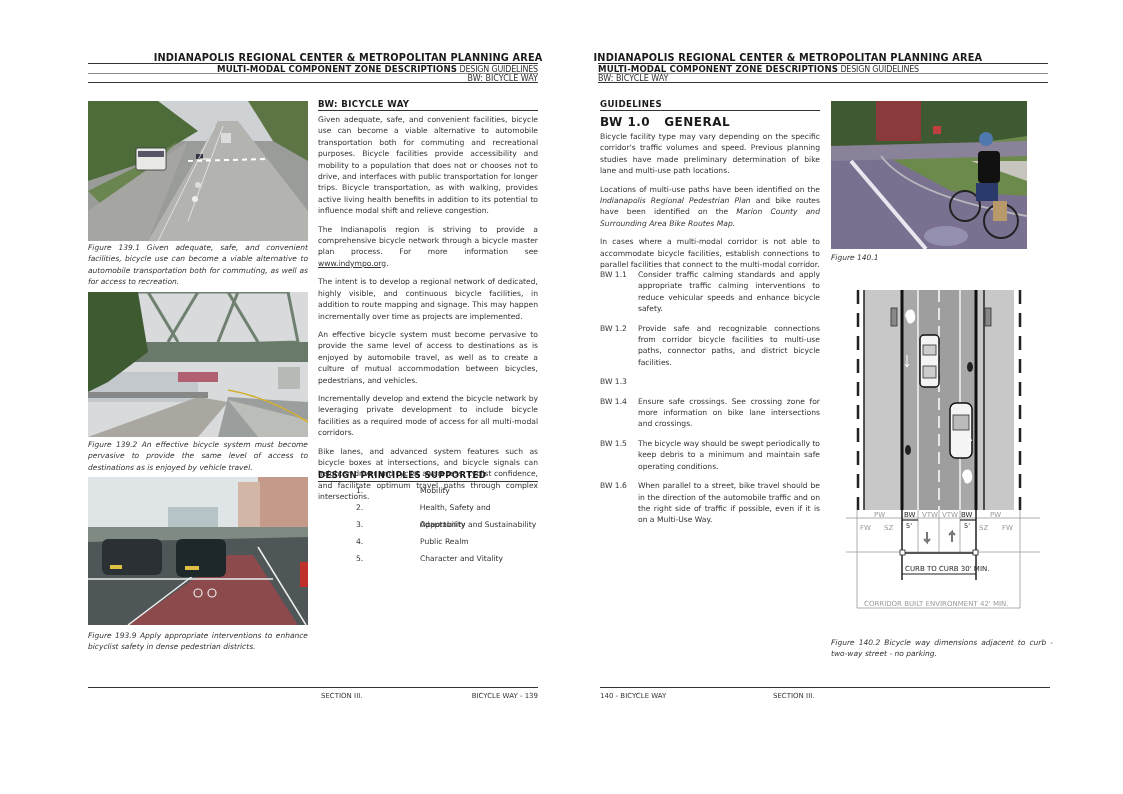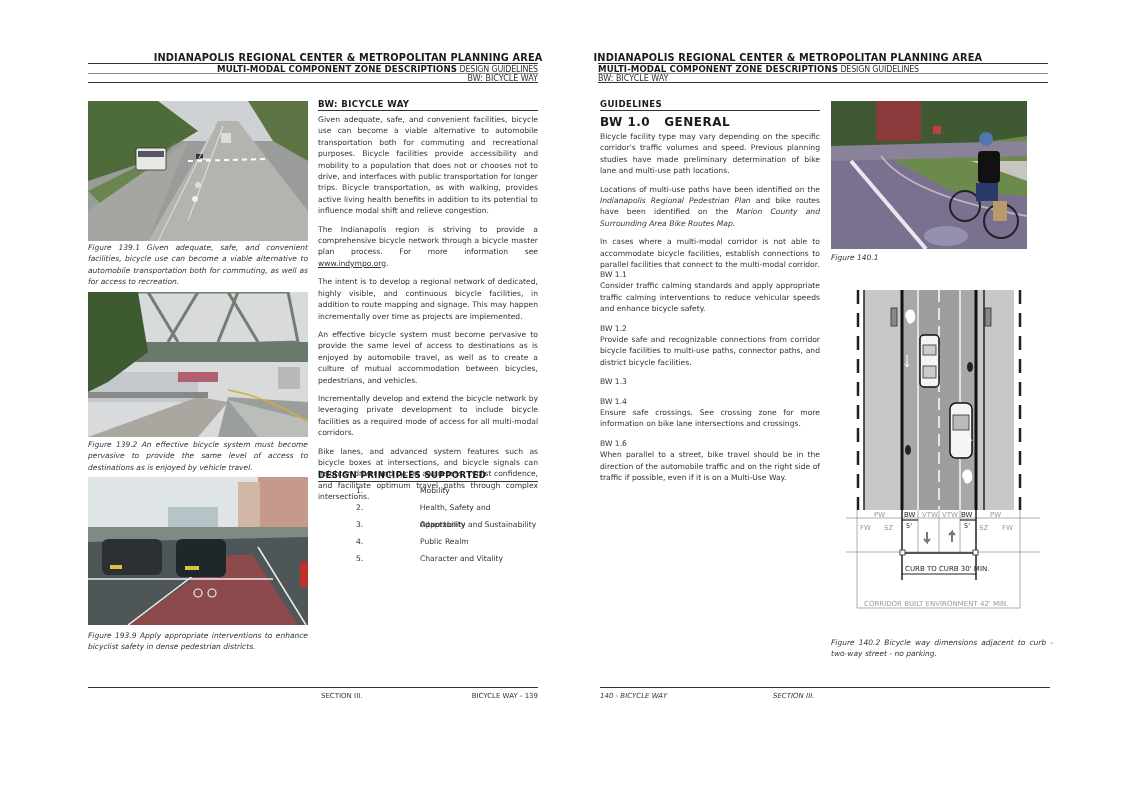--- a/index.html
+++ b/index.html
@@ -31,21 +31,21 @@
   .link { text-decoration: underline; color: #333; cursor: pointer; }
 
   .principles { position: absolute; font-size: 7.6px; color: #333; }
   .principle { display: flex; height: 17px; line-height: 17px; }
   .principle .num { width: 38px; padding-left: 38px; box-sizing: content-box; }
   .principle .lbl { padding-left: 26px; }
 
   .sub-title { position: absolute; font-weight: bold; font-size: 12px; letter-spacing: 0.5px; color: #1a1a1a; }
 
   .guide-list { position: absolute; font-size: 7.6px; line-height: 11.4px; color: #333; }
-  .guide-item { display: flex; margin-bottom: 8px; flex-direction: column; }
+  .guide-item { display: flex; margin-bottom: 8px; }
   .guide-item .code { width: 38px; flex: none; }
   .guide-item .txt { flex: 1; text-align: justify; }
 
   
   .footer { position: absolute; top: 687px; border-top: 1.2px solid #333; height: 14px; font-size: 7px; color: #333; }
   .footer span { position: absolute; top: 4px; white-space: nowrap; }
 
   .diagram { position: absolute; }
 </style>
 </head>
@@ -198,20 +198,24 @@
         <span class="txt">Provide safe and recognizable connections from corridor bicycle facilities to multi-use paths, connector paths, and district bicycle facilities.</span>
       </div>
     <div class="guide-item">
         <span class="code">BW 1.3</span>
       </div>
     <div class="guide-item">
         <span class="code">BW 1.4</span>
         <span class="txt">Ensure safe crossings.  See crossing zone for more information on bike lane intersections and crossings.</span>
       </div>
     <div class="guide-item">
+        <span class="code">BW 1.5</span>
+        <span class="txt">The bicycle way should be swept periodically to keep debris to a minimum and maintain safe operating conditions.</span>
+      </div>
+    <div class="guide-item">
         <span class="code">BW 1.6</span>
         <span class="txt">When parallel to a street, bike travel should be in the direction of the automobile traffic and on the right side of traffic if possible, even if it is on a Multi-Use Way.</span>
       </div>
   </div>
 
   <div class="photo" style="left:270px;top:101px;width:196px;height:148px;">
     <svg width="196" height="148" viewBox="0 0 196 148">
       <rect width="196" height="148" fill="#7a7090"></rect>
       <rect width="196" height="45" fill="#3f5a32"></rect>
       <rect x="45" y="0" width="45" height="40" fill="#8a3a3a"></rect>
@@ -300,17 +304,17 @@
       <text x="120" y="238" font-size="6.5" fill="#222">5'</text>
       <text x="146" y="227" font-size="7" fill="#999">PW</text>
       <text x="135" y="240" font-size="7" fill="#999">SZ</text>
       <text x="158" y="240" font-size="7" fill="#999">FW</text>
       <text x="61" y="281" font-size="7" fill="#222">CURB TO CURB  30' MIN.</text>
       <text x="20" y="316" font-size="7" fill="#999">CORRIDOR BUILT ENVIRONMENT 42' MIN.</text>
     </svg>
   </div>
   <div class="caption" style="left:270px;top:637px;width:222px;">Figure 140.2 Bicycle way dimensions adjacent to curb -two-way street - no parking.</div>
 
-  <div class="footer" style="left:39px;width:450px;font-style:italic;">
+  <div class="footer" style="left:39px;width:450px;">
     <span style="left:0;">140 - BICYCLE WAY</span>
     <span style="left:173px;">SECTION III.</span>
   </div>
 </div>
 
 </body></html>

